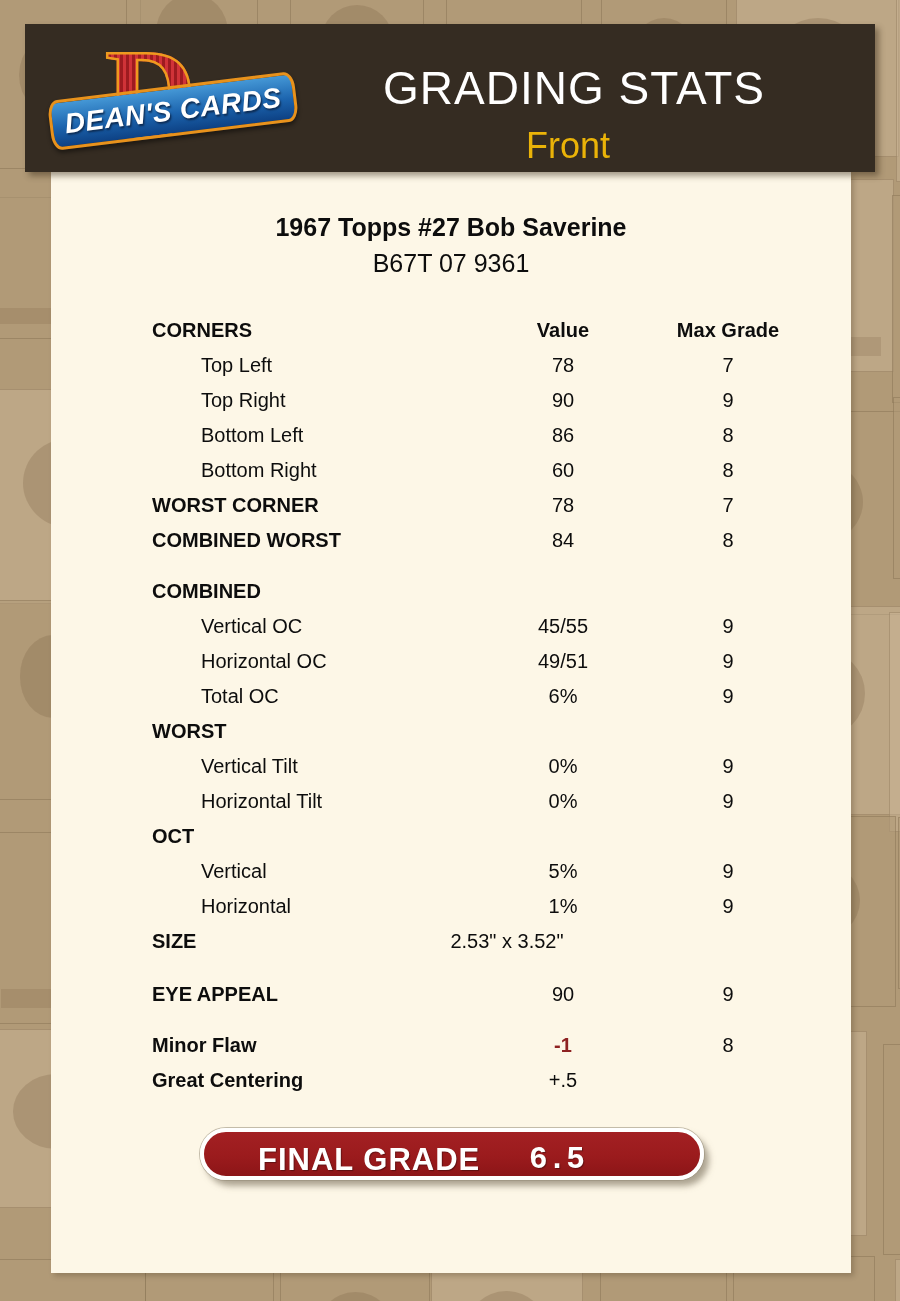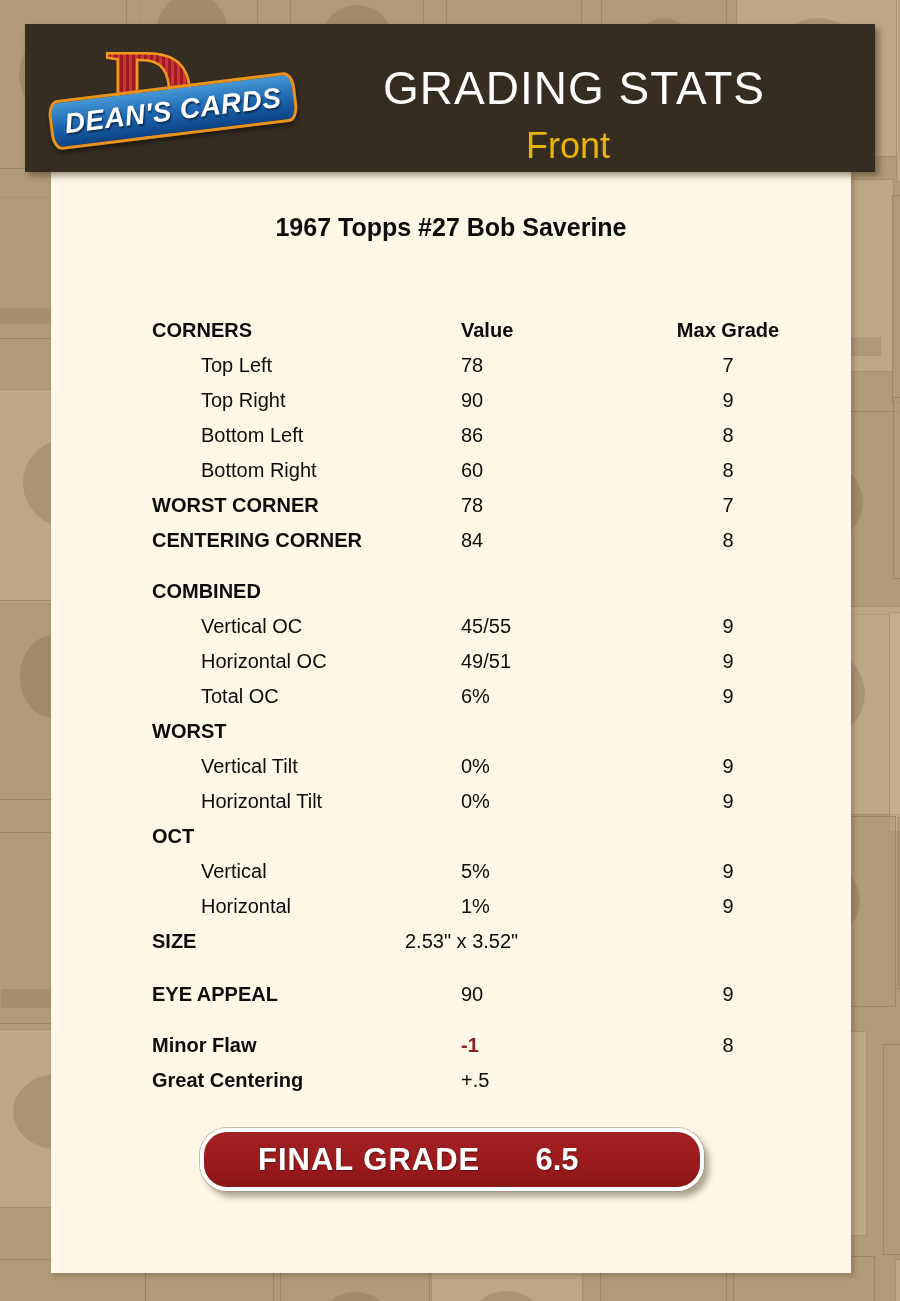--- a/index.html
+++ b/index.html
@@ -59,44 +59,45 @@
   }
   .card-title{position:absolute;left:0;top:40px;width:100%;text-align:center;font-size:25px;font-weight:bold;line-height:30px;}
   .card-code{position:absolute;left:0;top:76px;width:100%;text-align:center;font-size:25px;line-height:30px;}
 
   
   .stats{position:absolute;left:0;top:141px;width:100%;}
   .trow{position:relative;height:35px;font-size:20px;line-height:35px;}
   .trow .label{position:absolute;left:101px;white-space:nowrap;}
   .trow.item .label{left:150px;}
   .trow.section .label,.trow.colheader .label{font-weight:bold;}
-  .trow .value{position:absolute;left:410px;width:180px;text-align:left;white-space:nowrap;}
+  .trow .value{position:absolute;left:422px;width:180px;text-align:center;white-space:nowrap;}
   .trow .max{position:absolute;left:587px;width:180px;text-align:center;white-space:nowrap;}
   .trow.colheader .value,.trow.colheader .max{font-weight:bold;}
   .value.shift{transform:translateX(-56px);}
   .value.maroon{color:#8e2222;font-weight:bold;}
   .tgap{width:100%;}
 
   
   .final-btn{
-    position:absolute;left:200px;top:1128px;width:504px;height:63px;z-index:3;
+    position:absolute;left:200px;top:1128px;width:504px;height:52px;z-index:3;
     background:linear-gradient(180deg,#a32023 0%,#9b1b1d 55%,#8c1517 100%);
     border:4px solid #ffffff;border-radius:27px;box-sizing:border-box;
     box-shadow:0 0 0 1px rgba(150,140,120,0.55),5px 6px 6px rgba(105,95,75,0.55);
     cursor:pointer;
   }
   .final-label{
     position:absolute;left:54px;top:0;height:55px;line-height:55px;
     color:#fff;font-size:31px;font-weight:bold;letter-spacing:1px;white-space:nowrap;
     text-shadow:1px 1px 1px rgba(0,0,0,0.35);
   }
   .final-value{
     position:absolute;left:353px;top:0;height:55px;line-height:55px;transform:translateX(-50%);
     color:#fff;font-size:31px;font-weight:bold;
     text-shadow:1px 1px 1px rgba(0,0,0,0.35);
+    font-family:Liberation Mono, monospace;
   }
 </style>
 </head>
 <body>
 
 <div class="page">
 
   <div class="collage">
       <div class="ghost-card lite" style="left: -17.5244px; top: -13.892px; width: 156.429px; height: 209.419px;">
         <div class="ghost-head"></div>
@@ -231,20 +232,21 @@
       <div class="banner">
         <span class="banner-text">DEAN'S CARDS</span>
       </div>
     </div>
     <div class="htitle">GRADING STATS</div>
     <div class="hsub">Front</div>
   </div>
 
   <div class="panel">
     <div class="card-title">1967 Topps #27 Bob Saverine</div>
+    <div class="card-code">B67T 07 9361</div>
     <div class="stats">
         <div class="trow colheader">
           <div class="label">CORNERS</div>
           <div class="value">Value</div>
           <div class="max">Max Grade</div>
         </div>
         <div class="trow item">
           <div class="label">Top Left</div>
           <div class="value">78</div>
           <div class="max">7</div>
@@ -263,21 +265,21 @@
           <div class="label">Bottom Right</div>
           <div class="value">60</div>
           <div class="max">8</div>
         </div>
         <div class="trow section">
           <div class="label">WORST CORNER</div>
           <div class="value">78</div>
           <div class="max">7</div>
         </div>
         <div class="trow section">
-          <div class="label">CENTERING CORNER</div>
+          <div class="label">COMBINED WORST</div>
           <div class="value">84</div>
           <div class="max">8</div>
         </div>
         <div class="tgap" style="height: 16px;"></div>
         <div class="trow section">
           <div class="label">COMBINED</div>
           <div class="value"></div>
           <div class="max"></div>
         </div>
         <div class="trow item">

